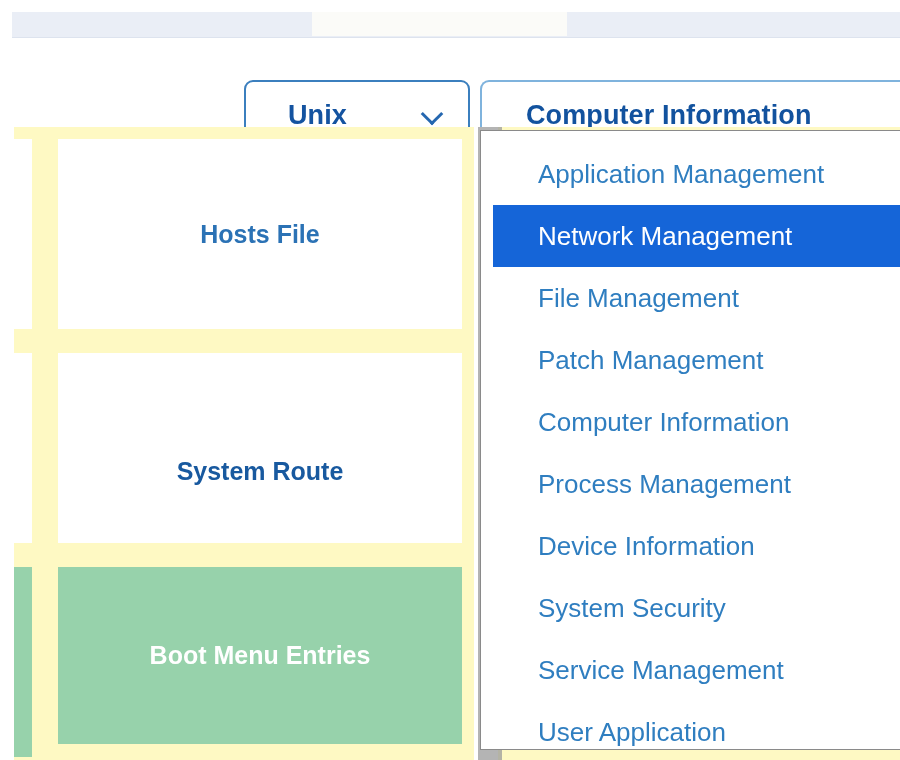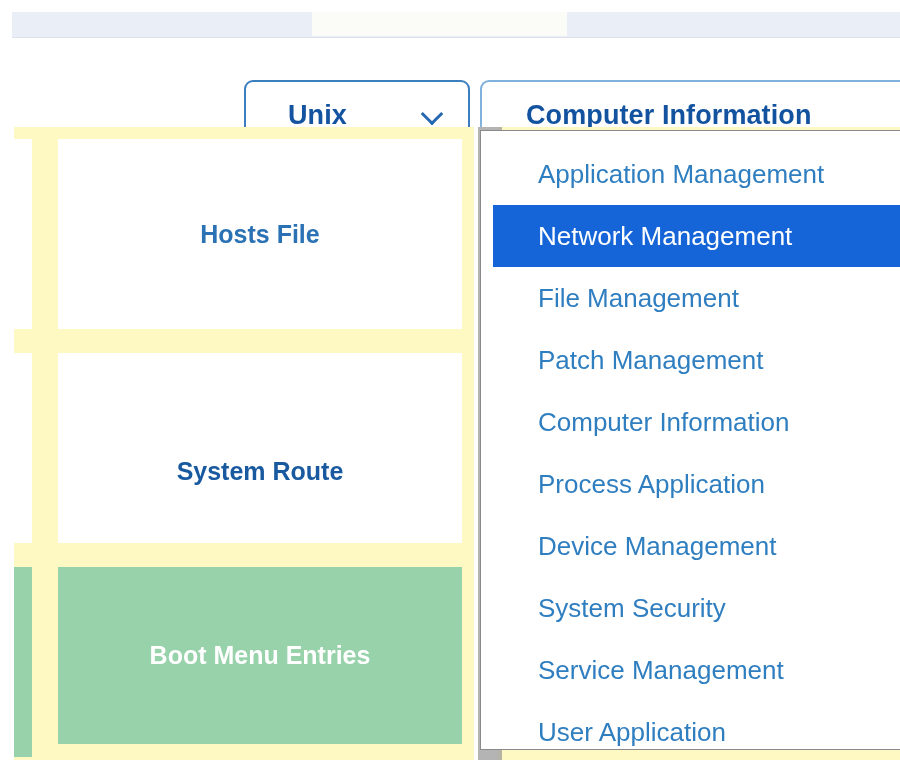--- a/index.html
+++ b/index.html
@@ -253,24 +253,24 @@
   <div class="dd-item">
     <span>File Management</span>
   </div>
   <div class="dd-item">
     <span>Patch Management</span>
   </div>
   <div class="dd-item">
     <span>Computer Information</span>
   </div>
   <div class="dd-item">
-    <span>Process Application</span>
-  </div>
-  <div class="dd-item">
-    <span>Device Management</span>
+    <span>Process Management</span>
+  </div>
+  <div class="dd-item">
+    <span>Device Information</span>
   </div>
   <div class="dd-item">
     <span>System Security</span>
   </div>
   <div class="dd-item">
     <span>Service Management</span>
   </div>
   <div class="dd-item">
     <span>User Application</span>
   </div>

